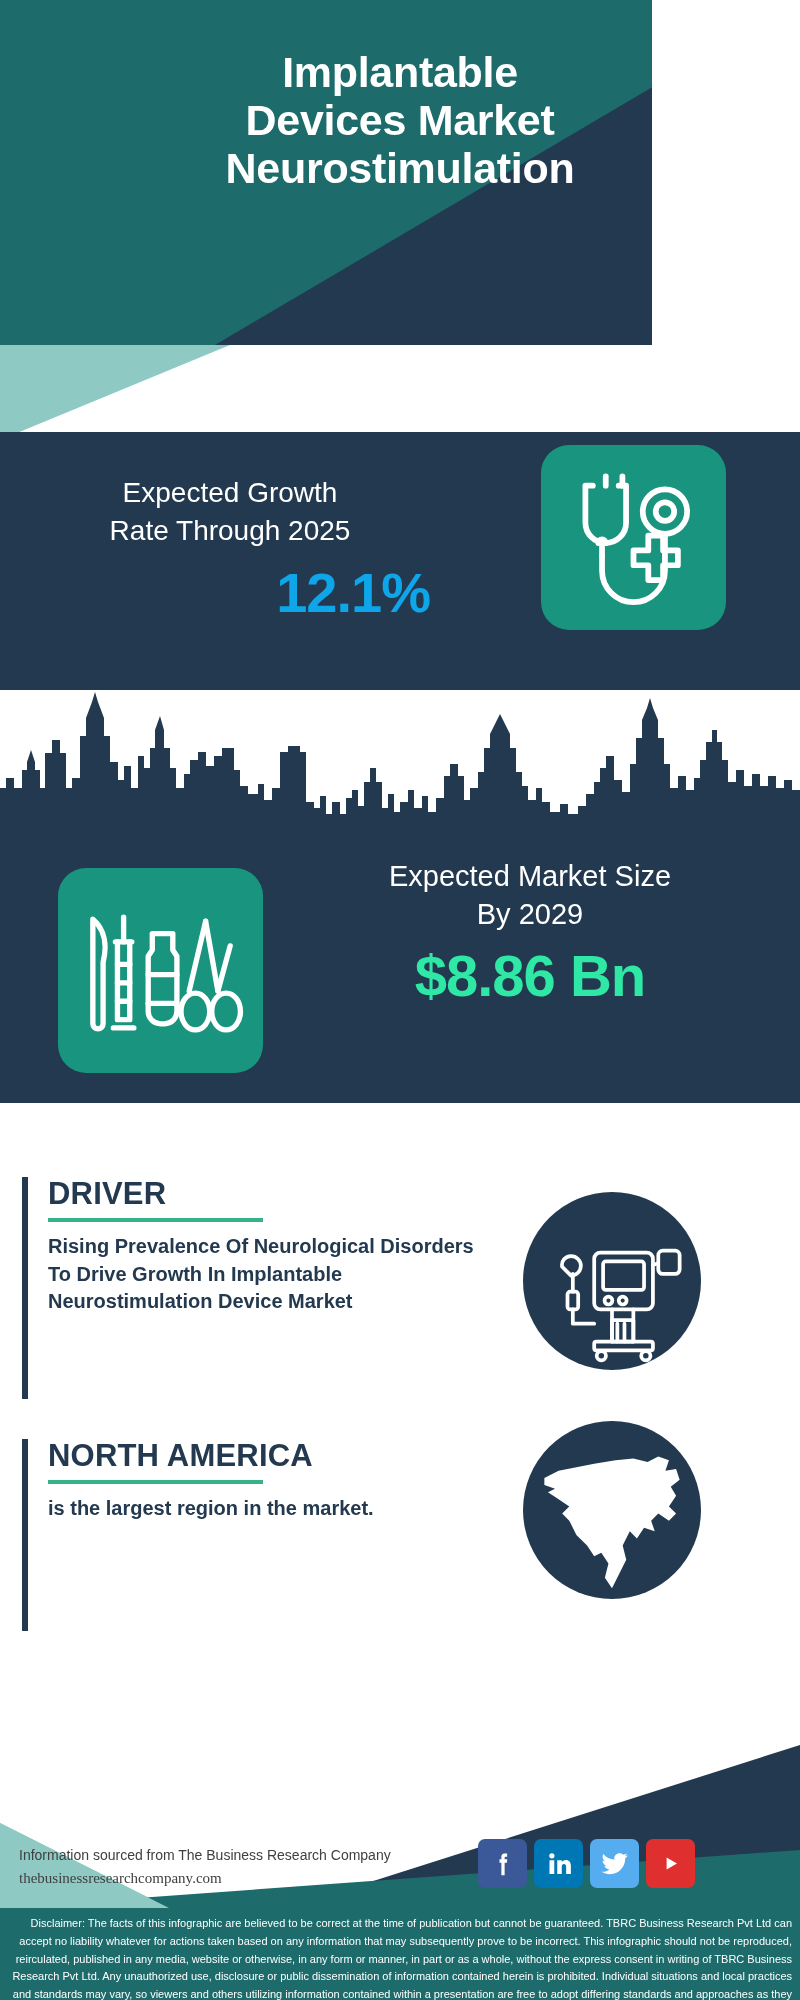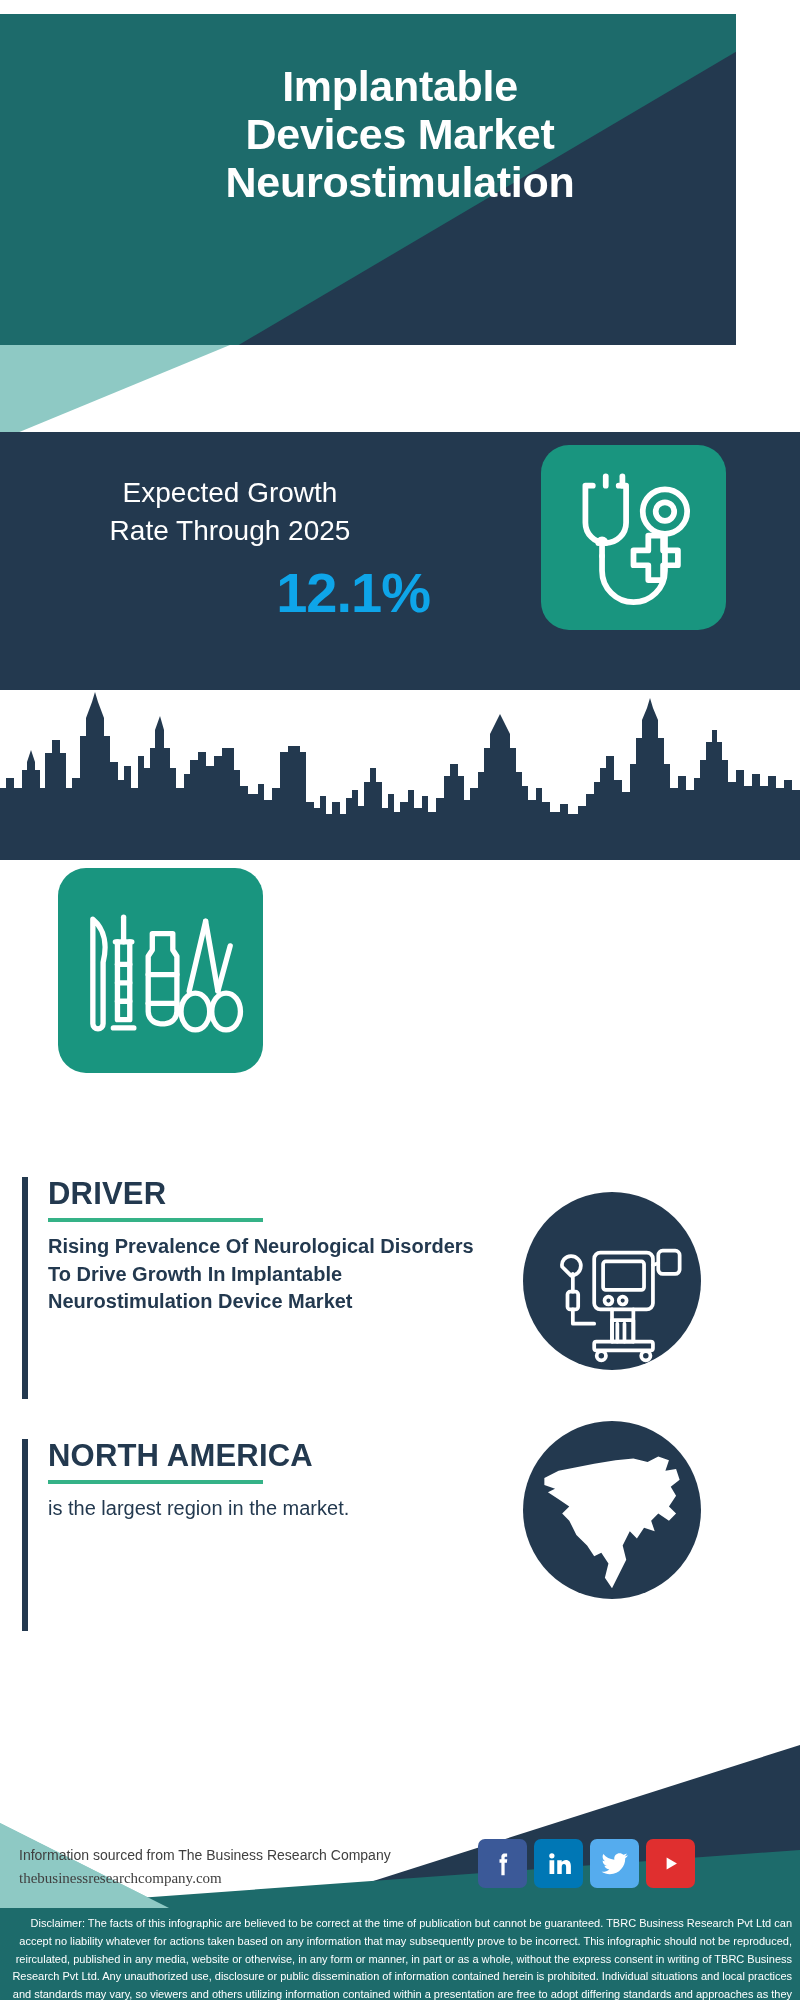--- a/index.html
+++ b/index.html
@@ -13,24 +13,23 @@
     height: 2000px;
     overflow: hidden;
     background: #ffffff;
     font-family: "Liberation Sans", sans-serif;
   }
 
   
   .header {
     position: absolute;
     left: 0; top: 0;
-    width: 736px; height: 345px;
+    width: 652px; height: 345px;
     background: #1d6b6b;
     overflow: hidden;
-    margin-top: 14px;
   }
   .header-diagonal {
     position: absolute;
     left: 0; top: 0;
     width: 800px; height: 345px;
   }
   .header-title {
     position: absolute;
     left: 0; top: 48px;
     width: 800px;
@@ -158,21 +157,21 @@
     width: 215px; height: 4px;
     background: #35b287;
     margin: 7px 0 11px 0;
   }
   .insight-body {
     color: #23394f;
     font-size: 20px;
     font-weight: bold;
     line-height: 1.38;
   }
-  .insight-body.light { font-weight: normal; }
+  .insight-body.light { font-weight: bold; }
   .circle-icon {
     position: absolute;
     background: #23394f;
     border-radius: 50%;
   }
 
   
   .footer {
     position: absolute;
     left: 0; top: 1663px;
@@ -299,20 +298,27 @@
         L600 92 L600 78 L606 78 L606 66 L614 66 L614 90 L622 90 L622 102 L630 102
         L630 74 L636 74 L636 48 L642 48 L642 30 L647 18 L650 8 L653 18 L658 30
         L658 48 L664 48 L664 74 L670 74 L670 98 L678 98 L678 86 L686 86 L686 100
         L694 100 L694 88 L700 88 L700 70 L706 70 L706 52 L712 52 L712 40 L717 40
         L717 52 L722 52 L722 70 L728 70 L728 92 L736 92 L736 80 L744 80 L744 96
         L752 96 L752 84 L760 84 L760 96 L768 96 L768 86 L776 86 L776 98 L784 98
         L784 90 L792 90 L792 100 L800 100 L800 170 Z"></path>
     </svg>
   </div>
 
+  <div class="market">
+    <div class="market-label">
+      <div>Expected Market Size</div>
+      <div>By 2029</div>
+    </div>
+    <div class="market-value">$8.86 Bn</div>
+  </div>
 
   <div class="icon-tile-green tile-surg">
     <svg width="205" height="205" viewBox="0 0 100 100">
       <g fill="none" stroke="#ffffff" stroke-width="2.6" stroke-linecap="round" stroke-linejoin="round">
 
         <path d="M17 25 C23 30 24 38 22 46 L22 76 a2.5 2.5 0 0 1 -5 0 L17 25 Z"></path>
 
         <path d="M32 24 L32 36"></path>
         <path d="M28 36 L36 36"></path>
         <path d="M29 36 L29 74 L35 74 L35 36"></path>

